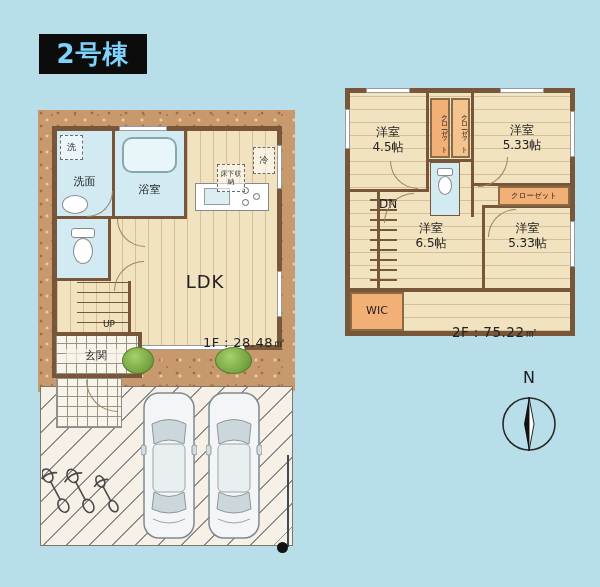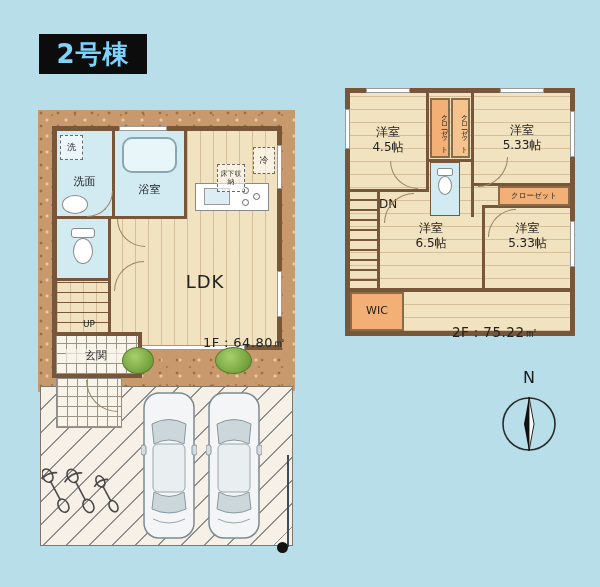--- a/index.html
+++ b/index.html
@@ -44,21 +44,21 @@
   .bush { border-radius:50%; background:radial-gradient(circle at 40% 35%, #a6d06a, #74a23e 70%, #5d8a30);
           border:1px solid #567f2c; }
   .window { background:#ffffff; border:1px solid #9a9a9a; }
 
   
   .arc { border:1.2px solid #9b8660; background:transparent; }
   .arc-bl { border-right:none; border-top:none; border-radius:0 0 0 100%; }
   .arc-br { border-left:none; border-top:none; border-radius:0 0 100% 0; }
   .arc-tl { border-right:none; border-bottom:none; border-radius:100% 0 0 0; }
 
-  .steps-h { background-image:repeating-linear-gradient(0deg, #77563a 0 1.5px, transparent 1.5px 10px); }
+  .steps-h { background-image:repeating-linear-gradient(0deg, #77563a 0 1.5px, transparent 1.5px 10px);margin-left:20px; }
 
   
   .house2 { left:345px; top:88px; width:230px; height:248px; border:5px solid #77563a; }
   .vtext { writing-mode:vertical-rl; text-orientation:upright; letter-spacing:0; }
   .balcony { background:#fdfdfb; border:1.5px solid #8a8a8a; display:flex; align-items:center; justify-content:center; }
 
   .arealabel { color:#222; font-size:13px; letter-spacing:.5px; }
 
   .fix-border { border:1.4px solid #8a8a8a; background:#fff; }
 </style>
@@ -120,21 +120,21 @@
 
     <div class="abs arc arc-br" style="left:30px; top:60px; width:26px; height:26px;"></div>
     <div class="abs arc arc-bl" style="left:60px; top:88px; width:28px; height:28px;"></div>
     <div class="abs arc arc-tl" style="left:57px; top:130px; width:30px; height:30px;"></div>
   </div>
 
   <div class="abs tile" style="left:52px; top:332px; width:90px; height:46px; border:4px solid #77563a;">
     <div class="abs rlabel" style="left:10px; top:13px; width:60px; font-size:11px; background:rgba(248,244,234,.7);">玄関</div>
   </div>
 
-  <div class="abs arealabel" style="left:203px; top:334px; width:100px;">1F：64.80㎡</div>
+  <div class="abs arealabel" style="left:203px; top:334px; width:100px;">1F：28.48㎡</div>
 
   <div class="abs bush" style="left:122px; top:347px; width:32px; height:27px;"></div>
   <div class="abs bush" style="left:215px; top:347px; width:37px; height:27px;"></div>
 
   <svg class="abs" style="left:141px; top:389px;" width="56" height="153" viewBox="0 0 56 153">
     <rect x="3" y="4" width="50" height="145" rx="15" fill="#f3f5f6" stroke="#7d8a91" stroke-width="1.5"></rect>
     <path d="M11 35 Q28 26 45 35 L43 55 Q28 47 13 55 Z" fill="#ccd7db" stroke="#8a979e" stroke-width="1"></path>
     <rect x="12" y="55" width="32" height="48" rx="5" fill="#e9eef0" stroke="#9aa7ad" stroke-width="1"></rect>
     <path d="M13 103 Q28 112 43 103 L45 120 Q28 128 11 120 Z" fill="#ccd7db" stroke="#8a979e" stroke-width="1"></path>
     <rect x="0" y="56" width="5" height="10" rx="2" fill="#d5dde0" stroke="#8a979e" stroke-width="1"></rect>

